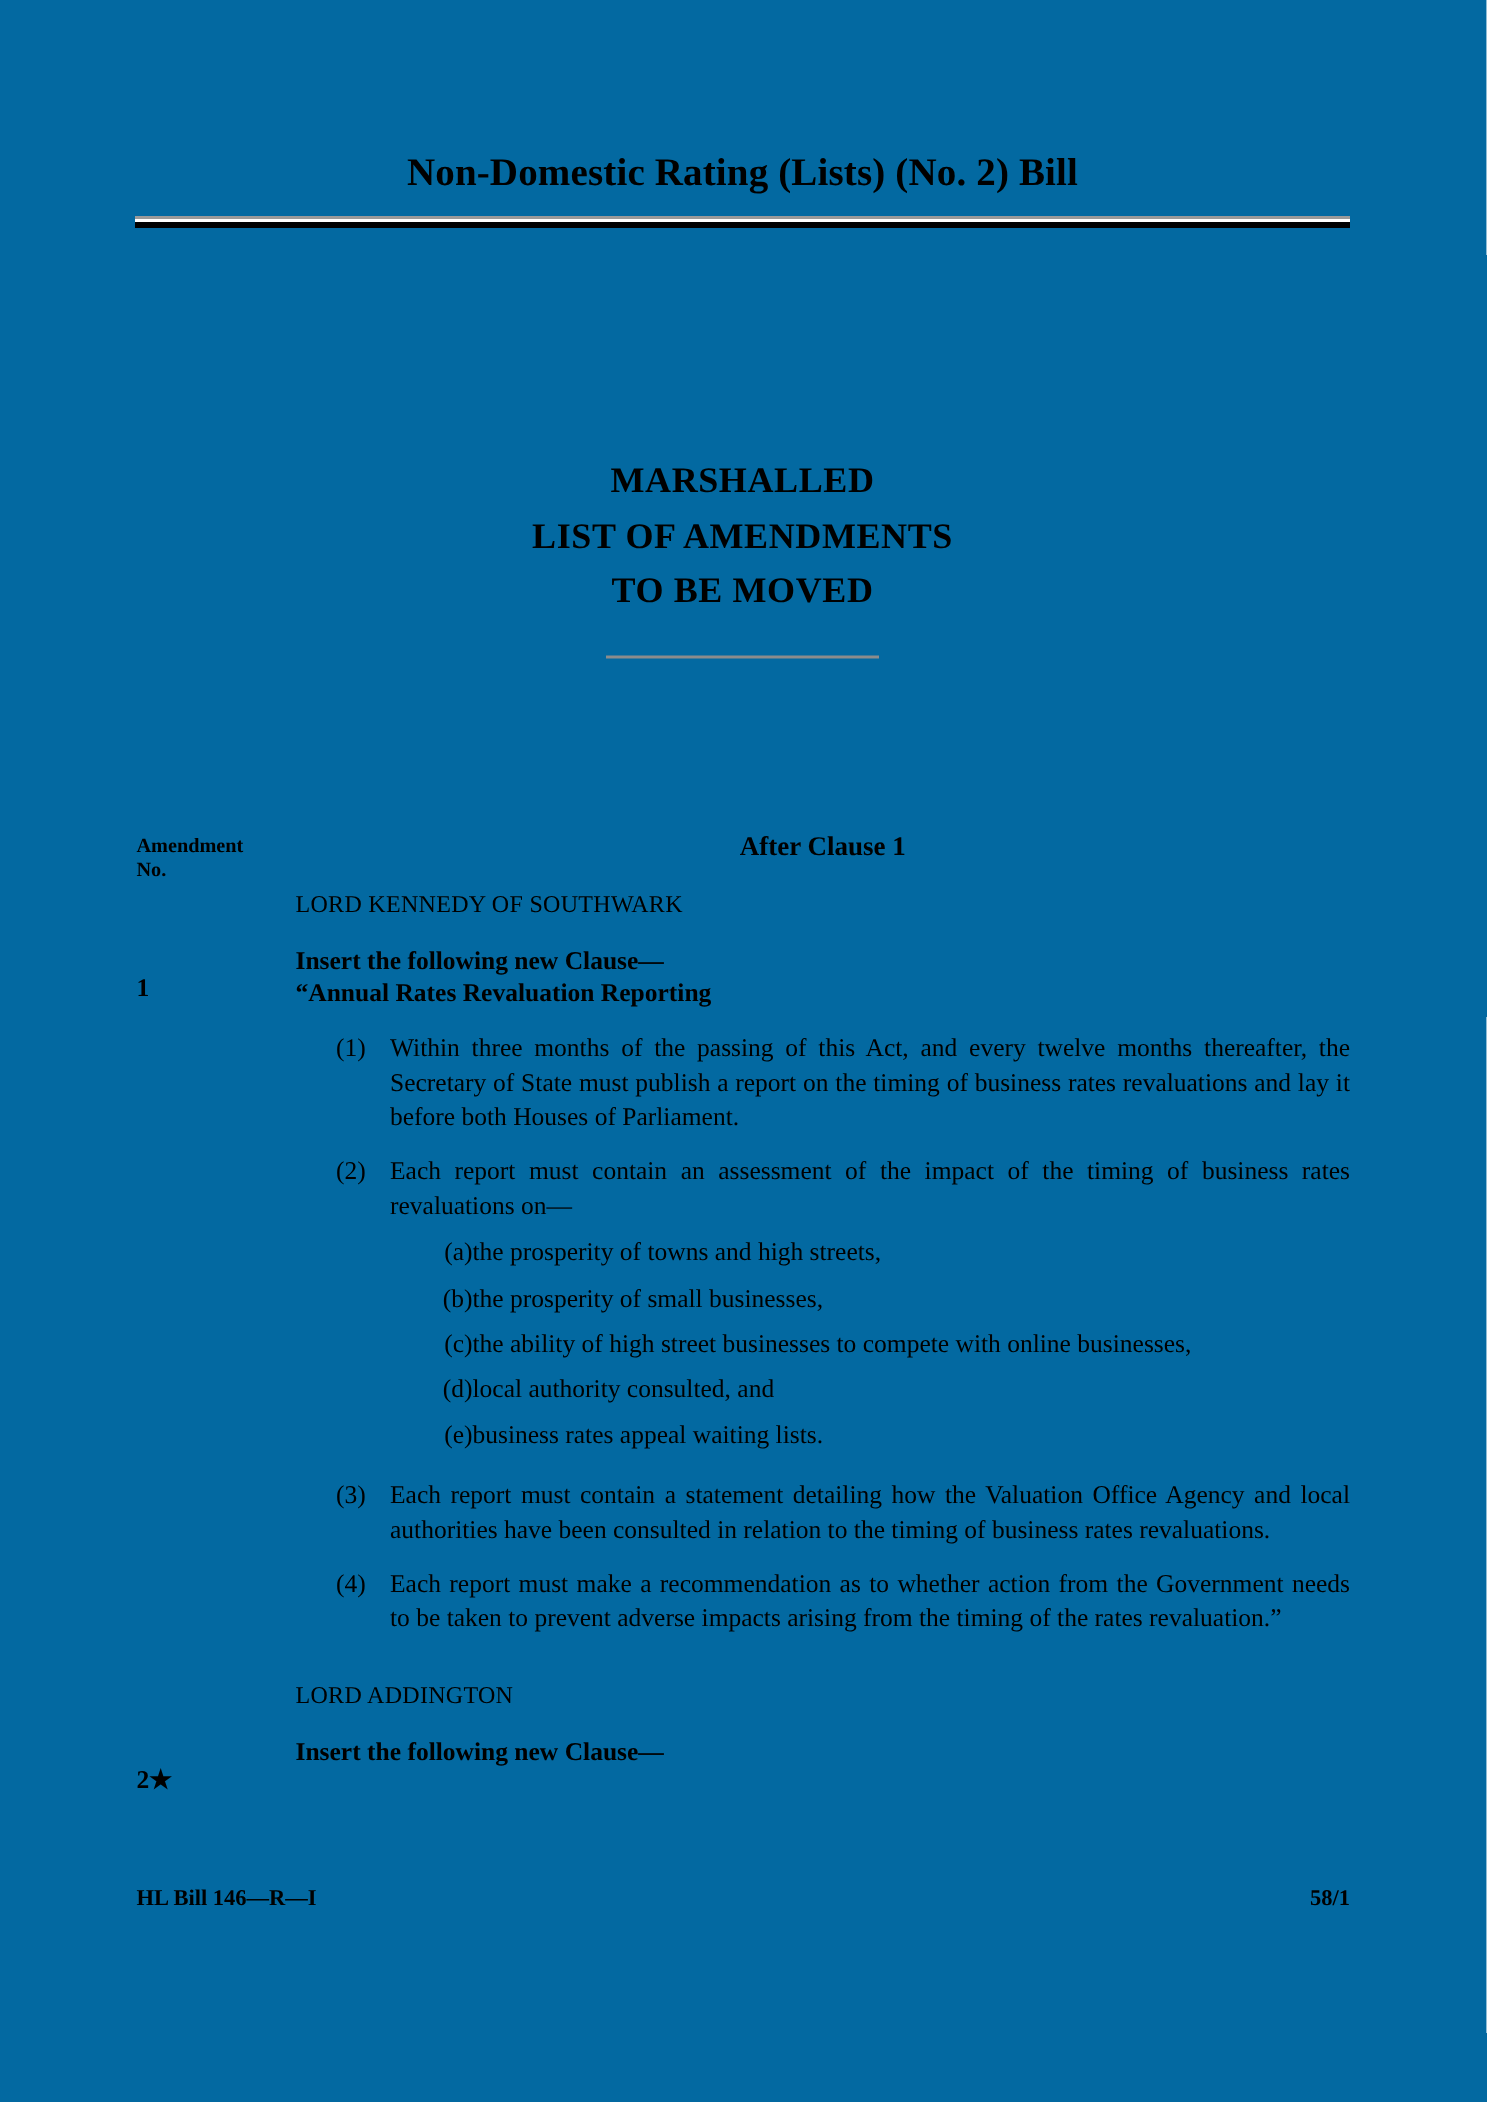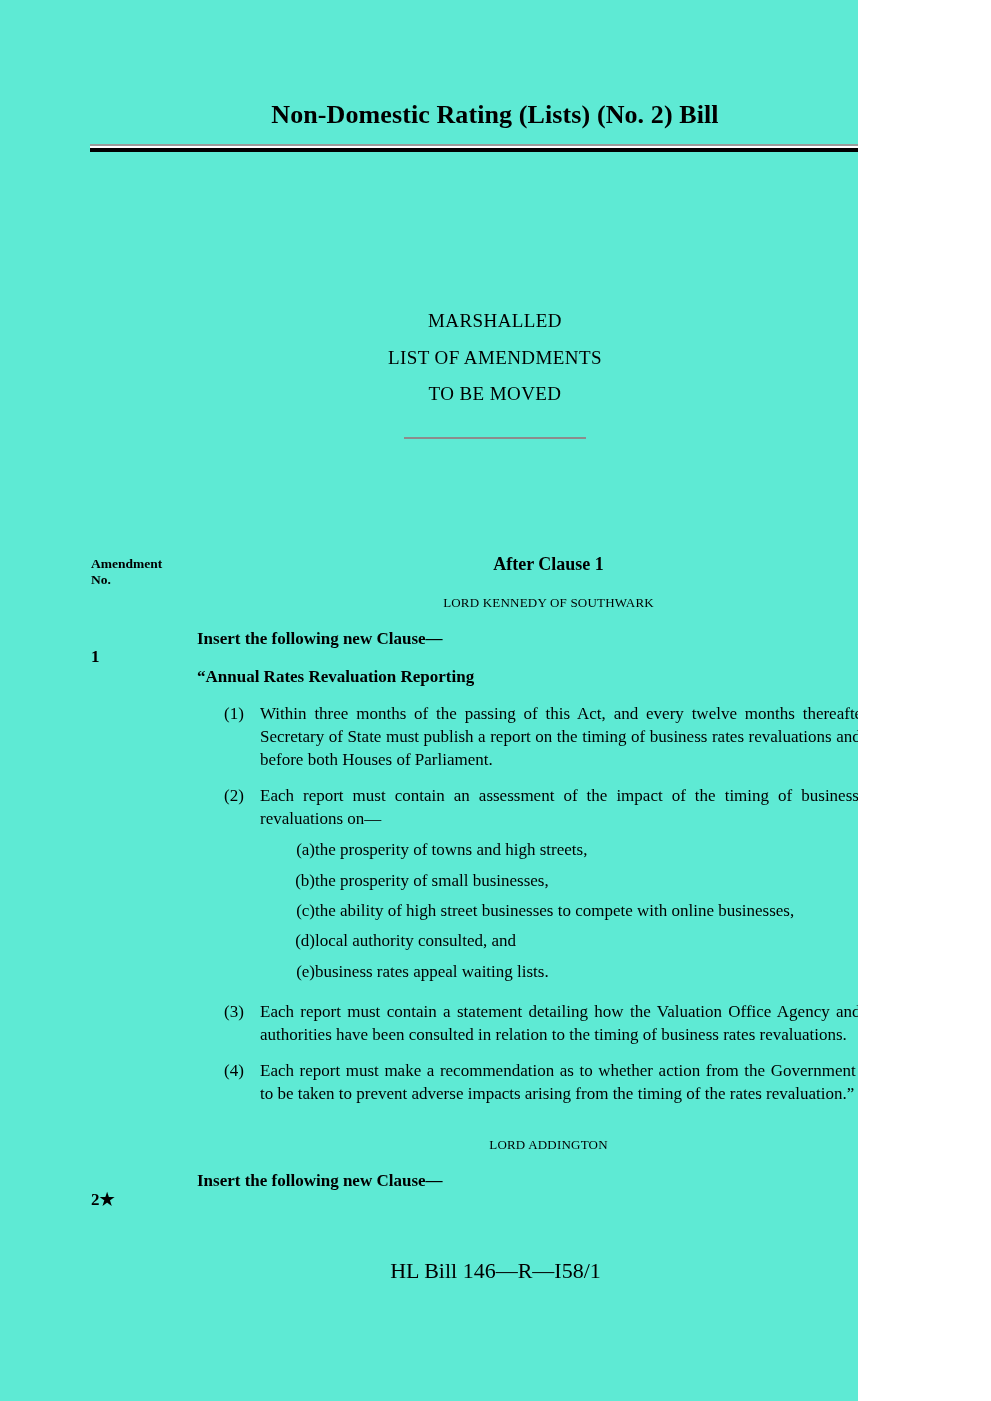--- a/index.html
+++ b/index.html
@@ -6,23 +6,23 @@
     margin: 0;
     padding: 0;
     background: #ffffff;
   }
   body {
     font-family: "Liberation Serif", "DejaVu Serif", serif;
     color: #000000;
   }
   .page {
     position: relative;
-    width: 858px;
+    width: 991px;
     height: 1401px;
-    background: #5eead4;
+    background: #0369a1;
     overflow: hidden;
     box-sizing: border-box;
   }
 
   
   .title-block {
     position: absolute;
     left: 90px;
     top: 100px;
     width: 810px;
@@ -57,23 +57,24 @@
 
   
   .headings {
     position: absolute;
     left: 90px;
     top: 303px;
     width: 810px;
     text-align: center;
   }
   .headings .hline {
-    font-size: 19px;
+    font-size: 24px;
     line-height: 36.5px;
     letter-spacing: 0.4px;
+    font-weight: bold;
   }
   .mid-rule {
     width: 182px;
     height: 2px;
     background: #8c8c8c;
     margin: 24px auto 0 auto;
   }
   .star-note {
     position: absolute;
     left: 90px;
@@ -119,34 +120,33 @@
     margin-left: 106px;
   }
 
   .clause-head {
     text-align: center;
     font-size: 18px;
     font-weight: bold;
     margin-top: 2px;
   }
   .mover {
-    text-align: center;
-    font-size: 13px;
+    text-align: left;
+    font-size: 16px;
     letter-spacing: 0.2px;
     margin-top: 20px;
   }
   .insert-line {
     font-size: 17px;
     margin-top: 18px;
     font-weight: bold;
   }
   .new-clause-title {
     font-size: 17px;
     font-weight: bold;
-    margin-top: 17px;
     text-align: justify;
     line-height: 1.33;
   }
 
   
   .subsec {
     position: relative;
     margin-top: 13px;
     padding-left: 63px;
     font-size: 17px;
@@ -177,23 +177,24 @@
     text-align: right;
   }
   .letitem.first { margin-top: 7px; }
 
   
   .footer {
     position: absolute;
     left: 91px;
     top: 1258px;
     width: 809px;
-    font-size: 22px;
+    font-size: 15px;
     display: flex;
-    justify-content: center;
+    justify-content: space-between;
+    font-weight: bold;
   }
 </style>
 </head>
 <body>
 
 <div class="page">
 
   <div class="title-block">
     <div class="doc-title">Non-Domestic Rating (Lists) (No. 2) Bill</div>
     <div class="title-rule">

